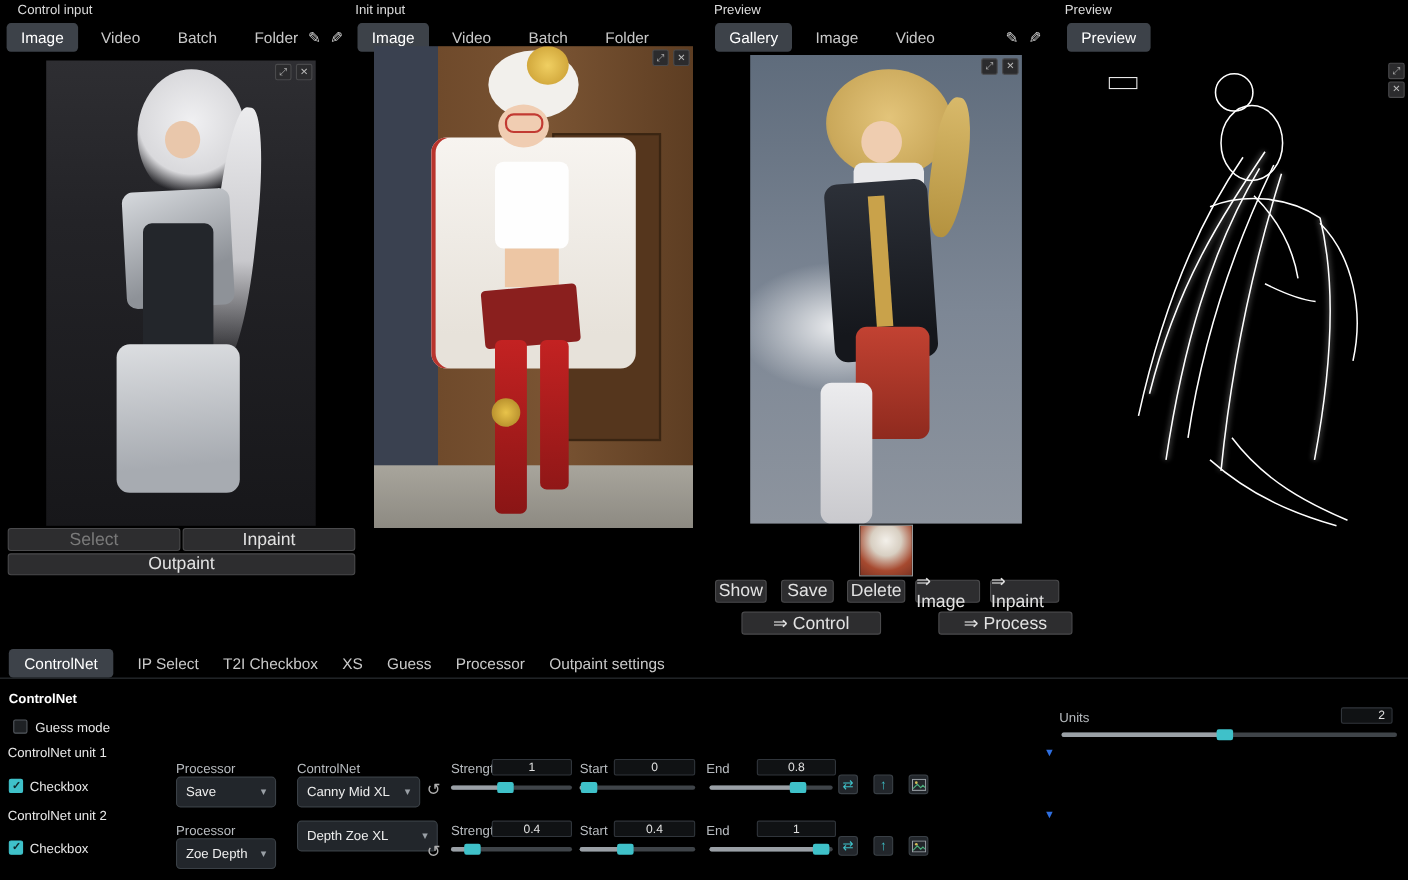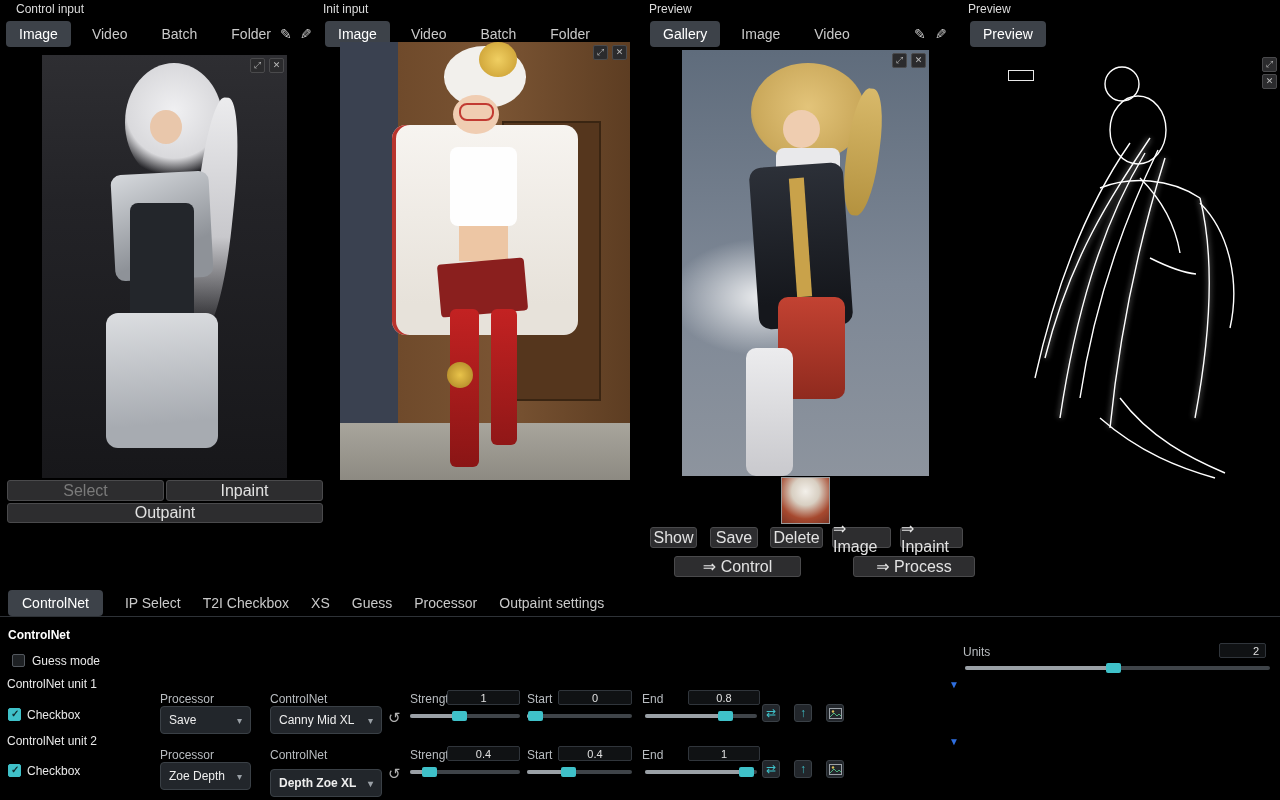--- a/index.html
+++ b/index.html
@@ -309,21 +309,21 @@
     <div class="checkbox checked" style="left:8px; top:18px;"></div>
     <div class="white-label" style="position:absolute; left:27px; top:18px;">Checkbox</div>
 
     <div class="small-label" style="position:absolute; left:160px; top:2px;">Processor</div>
     <div class="dd" style="left:160px; top:16px; width:91px;">
       <span>Zoe Depth</span>
       <span class="caret">▾</span>
     </div>
 
     <div class="small-label" style="position:absolute; left:270px; top:2px;">ControlNet</div>
-    <div class="dd" style="left:270px; top:23px; width:112px;font-weight:bold;">
+    <div class="dd" style="left:270px; top:0; width:128px;">
       <span>Depth Zoe XL</span>
       <span class="caret">▾</span>
     </div>
 
     <span class="refresh" style="left:388px; top:19px;">↺</span>
 
     <div class="small-label" style="position:absolute; left:410px; top:2px;">Strength</div>
     <div class="numbox" style="left:447px; top:0; width:73px;">0.4</div>
     <div class="slider" style="left:410px; top:20px; width:110px;">
       <div class="track"></div>

